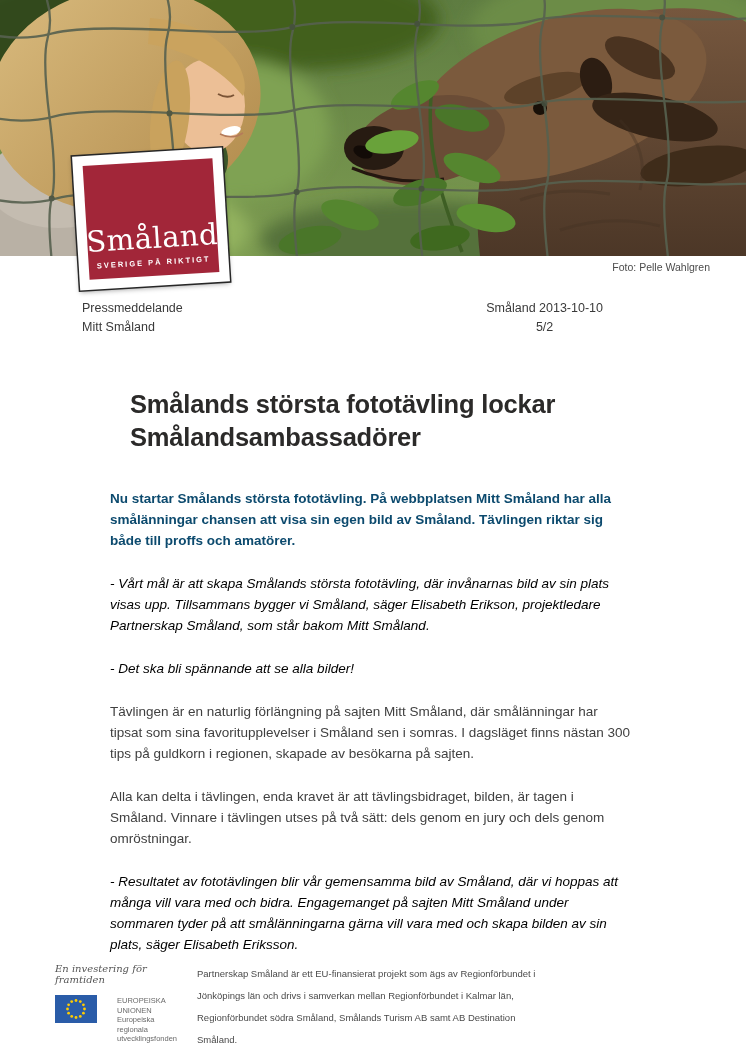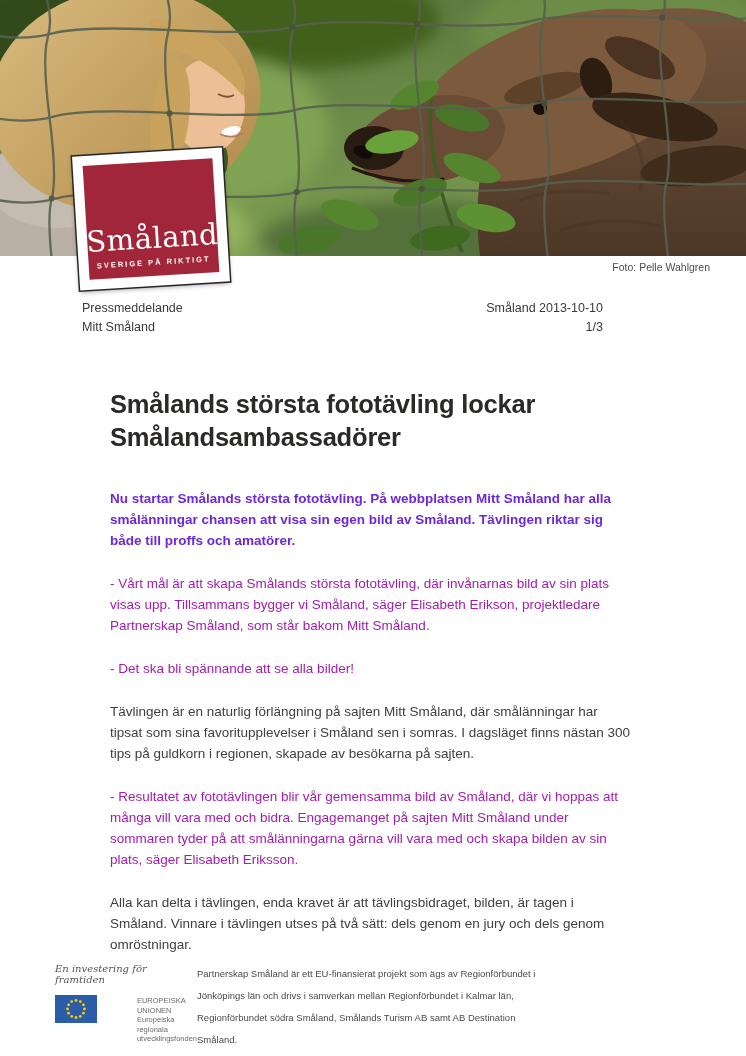--- a/index.html
+++ b/index.html
@@ -33,40 +33,40 @@
   .photo-caption {
     text-align:right; padding-right:36px; margin-top:5px;
     font-size:10.5px; color:#4c4c4c;
   }
   
   .meta {
     width:521px; margin:26px 0 0 82px;
     display:flex; justify-content:space-between;
     font-size:12.5px; line-height:18.5px; color:#3a3a3a;
   }
-  .meta-right { text-align:right; }
+  .meta-right { text-align:center; }
   
   .article { width:521px; margin-left:110px; }
   .article h1 {
     margin-top:52px; font-size:25.5px; line-height:33px;
-    font-weight:bold; color:#2b2a29; letter-spacing:-.2px;
+    font-weight:bold; color:#2b2a29; letter-spacing:-.2px;margin-left:20px;
   }
   .intro {
-    margin-top:34px; font-weight:bold; font-size:13.5px; line-height:21px; color:#6d28d9;
+    margin-top:34px; font-weight:bold; font-size:13.5px; line-height:21px; color:#0c4a6e;
   }
   .para { margin-top:22px; font-size:13.5px; line-height:21px; color:#404040; }
-  .para.italic { color:#a21caf; }
+  .para.italic { font-style:italic; color:#000000; }
   
   .footer { position:absolute; left:0; top:963px; width:672px; display:flex; }
   .footer-left { margin-left:55px; width:142px; }
   .invest-tagline {
     font-family:"DejaVu Serif","Liberation Serif",serif; font-style:italic;
     font-size:10px; color:#555; margin-bottom:10px;
   }
-  .eu-row { display:flex; gap:4px; align-items:flex-start;justify-content:space-between; }
+  .eu-row { display:flex; gap:20px; align-items:flex-start; }
   .eu-flag { flex:none; }
   .eu-label {
     font-size:7.5px; line-height:9.5px; color:#6a6a6a; white-space:pre-line; padding-top:1px;
   }
   .footer-right { width:360px; font-size:9.5px; line-height:22px; color:#4a4a4a; }
   .footer-url { margin-top:15px; color:#4a4a4a; text-decoration:none; display:inline-block; }
 </style>
 </head>
 <body>
 
@@ -177,32 +177,32 @@
 
   <div class="photo-caption">Foto: Pelle Wahlgren</div>
 
   <div class="meta">
     <div class="meta-left">
       <div>Pressmeddelande</div>
       <div>Mitt Småland</div>
     </div>
     <div class="meta-right">
       <div>Småland 2013-10-10</div>
-      <div>1/3</div>
+      <div>5/2</div>
     </div>
   </div>
 
   <div class="article">
     <h1>Smålands största fototävling lockar Smålandsambassadörer</h1>
     <p class="intro">Nu startar Smålands största fototävling. På webbplatsen Mitt Småland har alla smålänningar chansen att visa sin egen bild av Småland. Tävlingen riktar sig både till proffs och amatörer.</p>
     <p class="para italic">- Vårt mål är att skapa Smålands största fototävling, där invånarnas bild av sin plats visas upp. Tillsammans bygger vi Småland, säger Elisabeth Erikson, projektledare Partnerskap Småland, som står bakom Mitt Småland.</p>
     <p class="para italic">- Det ska bli spännande att se alla bilder!</p>
     <p class="para">Tävlingen är en naturlig förlängning på sajten Mitt Småland, där smålänningar har tipsat som sina favoritupplevelser i Småland sen i somras. I dagsläget finns nästan 300 tips på guldkorn i regionen, skapade av besökarna på sajten.</p>
+    <p class="para">Alla kan delta i tävlingen, enda kravet är att tävlingsbidraget, bilden, är tagen i Småland. Vinnare i tävlingen utses på två sätt: dels genom en jury och dels genom omröstningar.</p>
     <p class="para italic">- Resultatet av fototävlingen blir vår gemensamma bild av Småland, där vi hoppas att många vill vara med och bidra. Engagemanget på sajten Mitt Småland under sommaren tyder på att smålänningarna gärna vill vara med och skapa bilden av sin plats, säger Elisabeth Eriksson.</p>
-    <p class="para">Alla kan delta i tävlingen, enda kravet är att tävlingsbidraget, bilden, är tagen i Småland. Vinnare i tävlingen utses på två sätt: dels genom en jury och dels genom omröstningar.</p>
   </div>
 
   <div class="footer">
     <div class="footer-left">
       <div class="invest-tagline">En investering för framtiden</div>
       <div class="eu-row">
         <svg class="eu-flag" width="42" height="28" viewBox="0 0 42 28" aria-hidden="true">
           <rect width="42" height="28" fill="#2a5ca8"></rect>
           <g fill="#ffcc00">
             <circle cx="21" cy="5.5" r="1.4"></circle>

